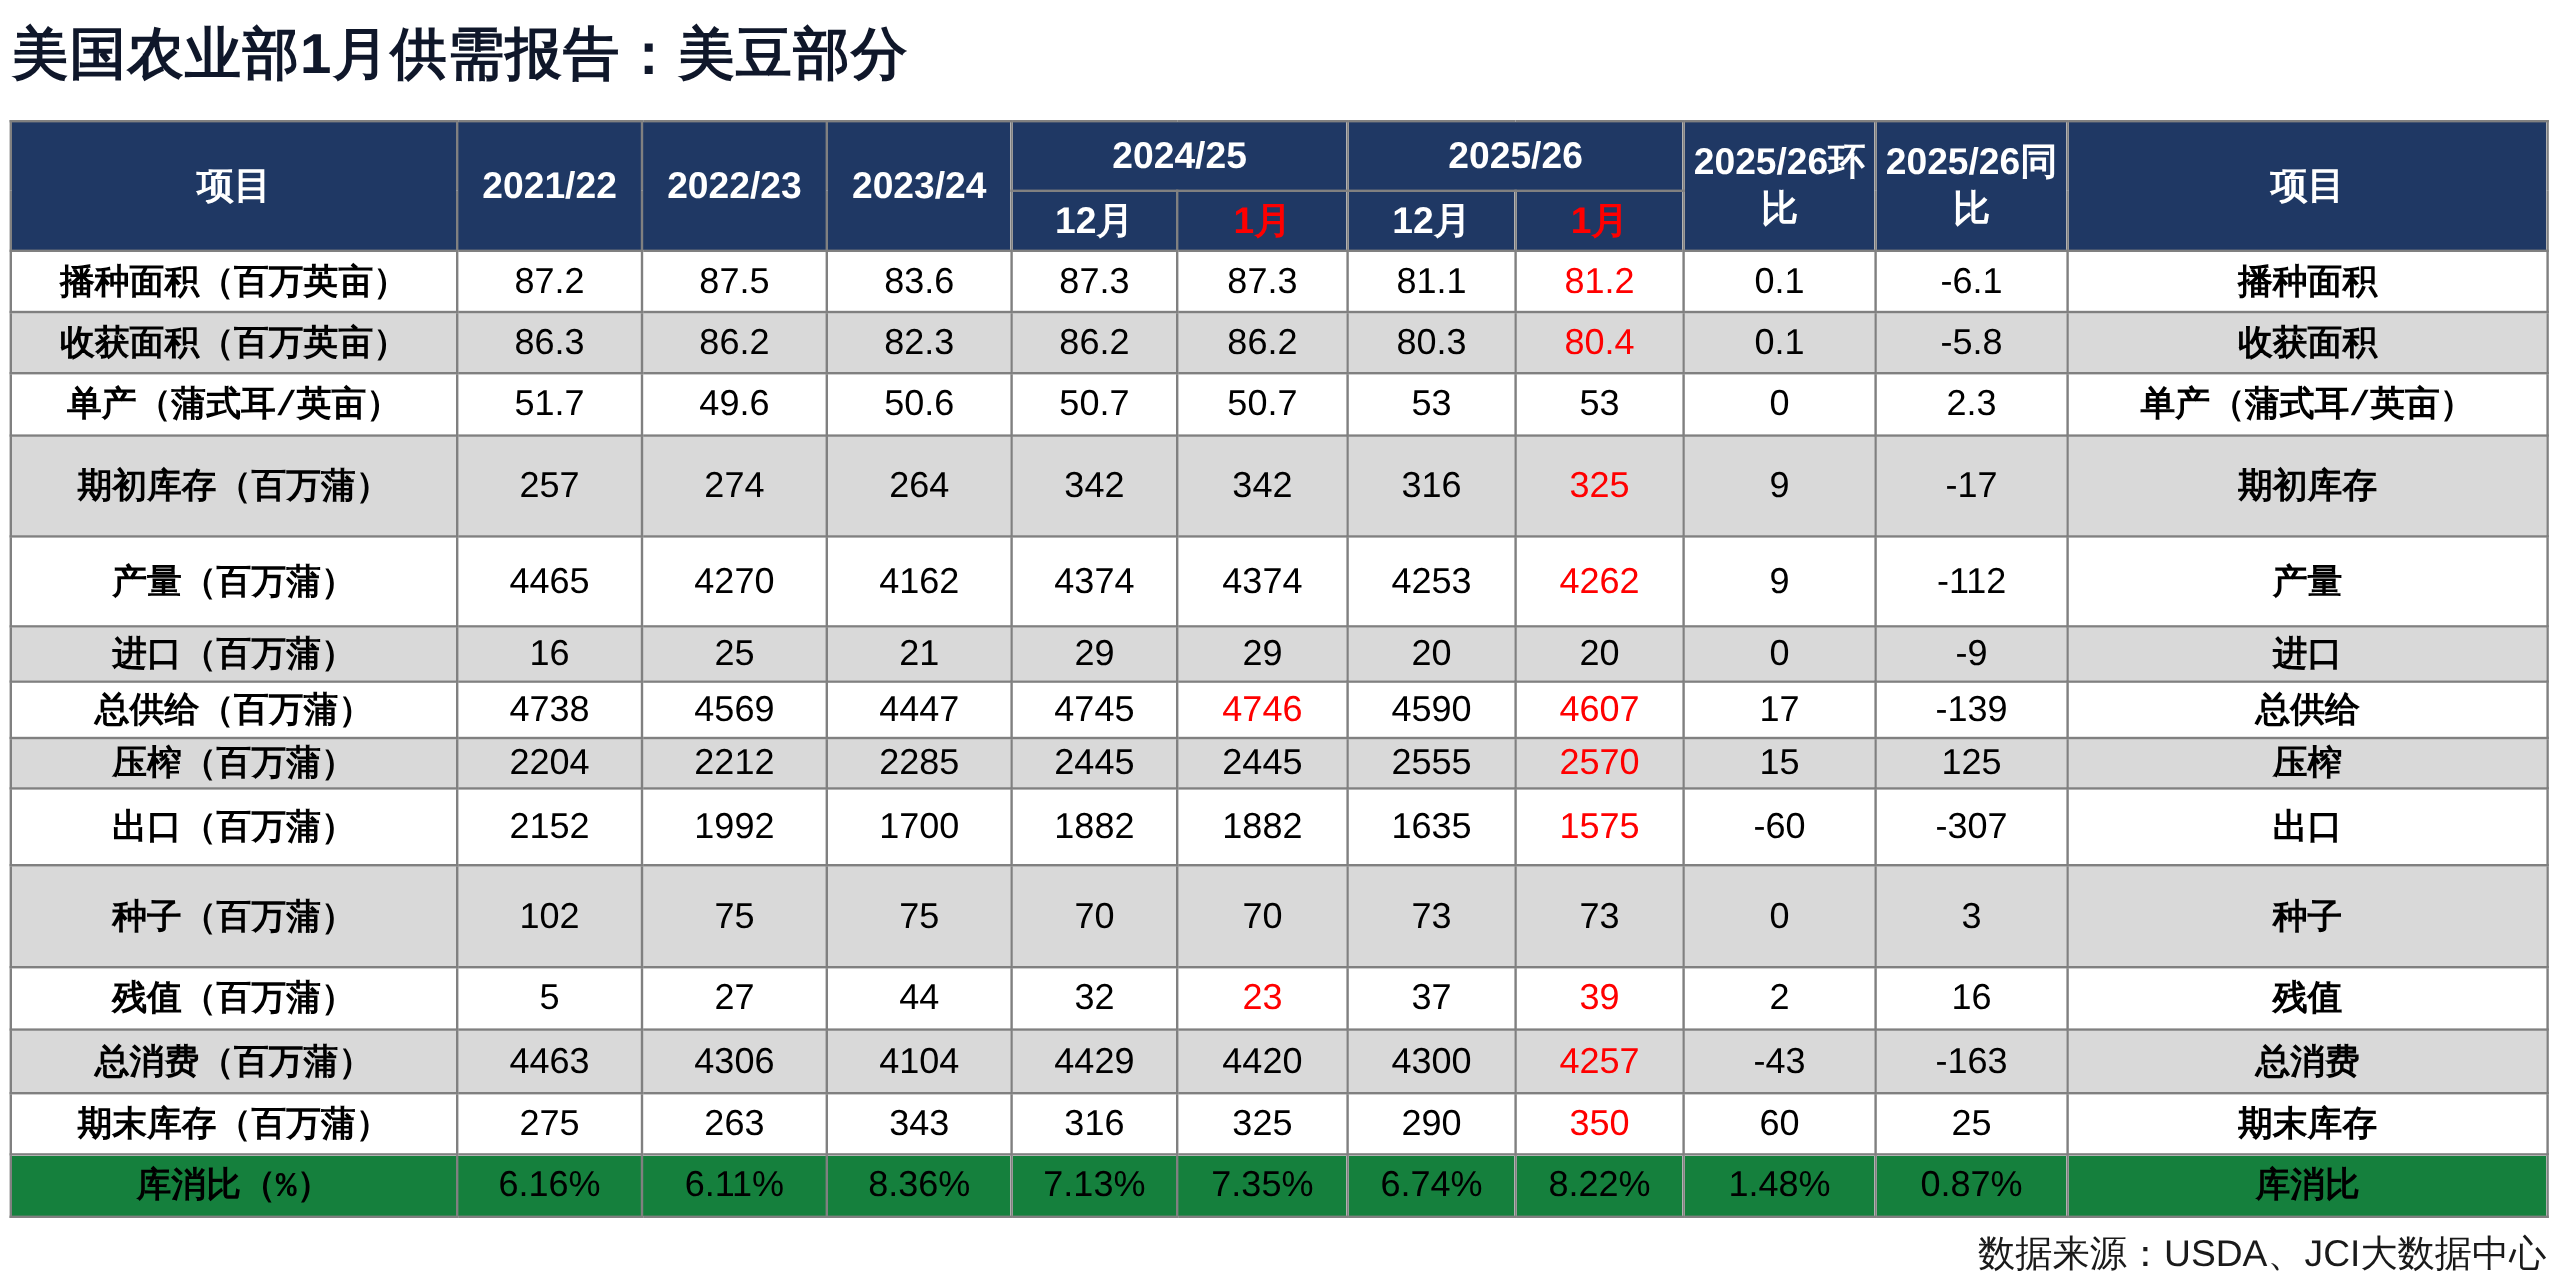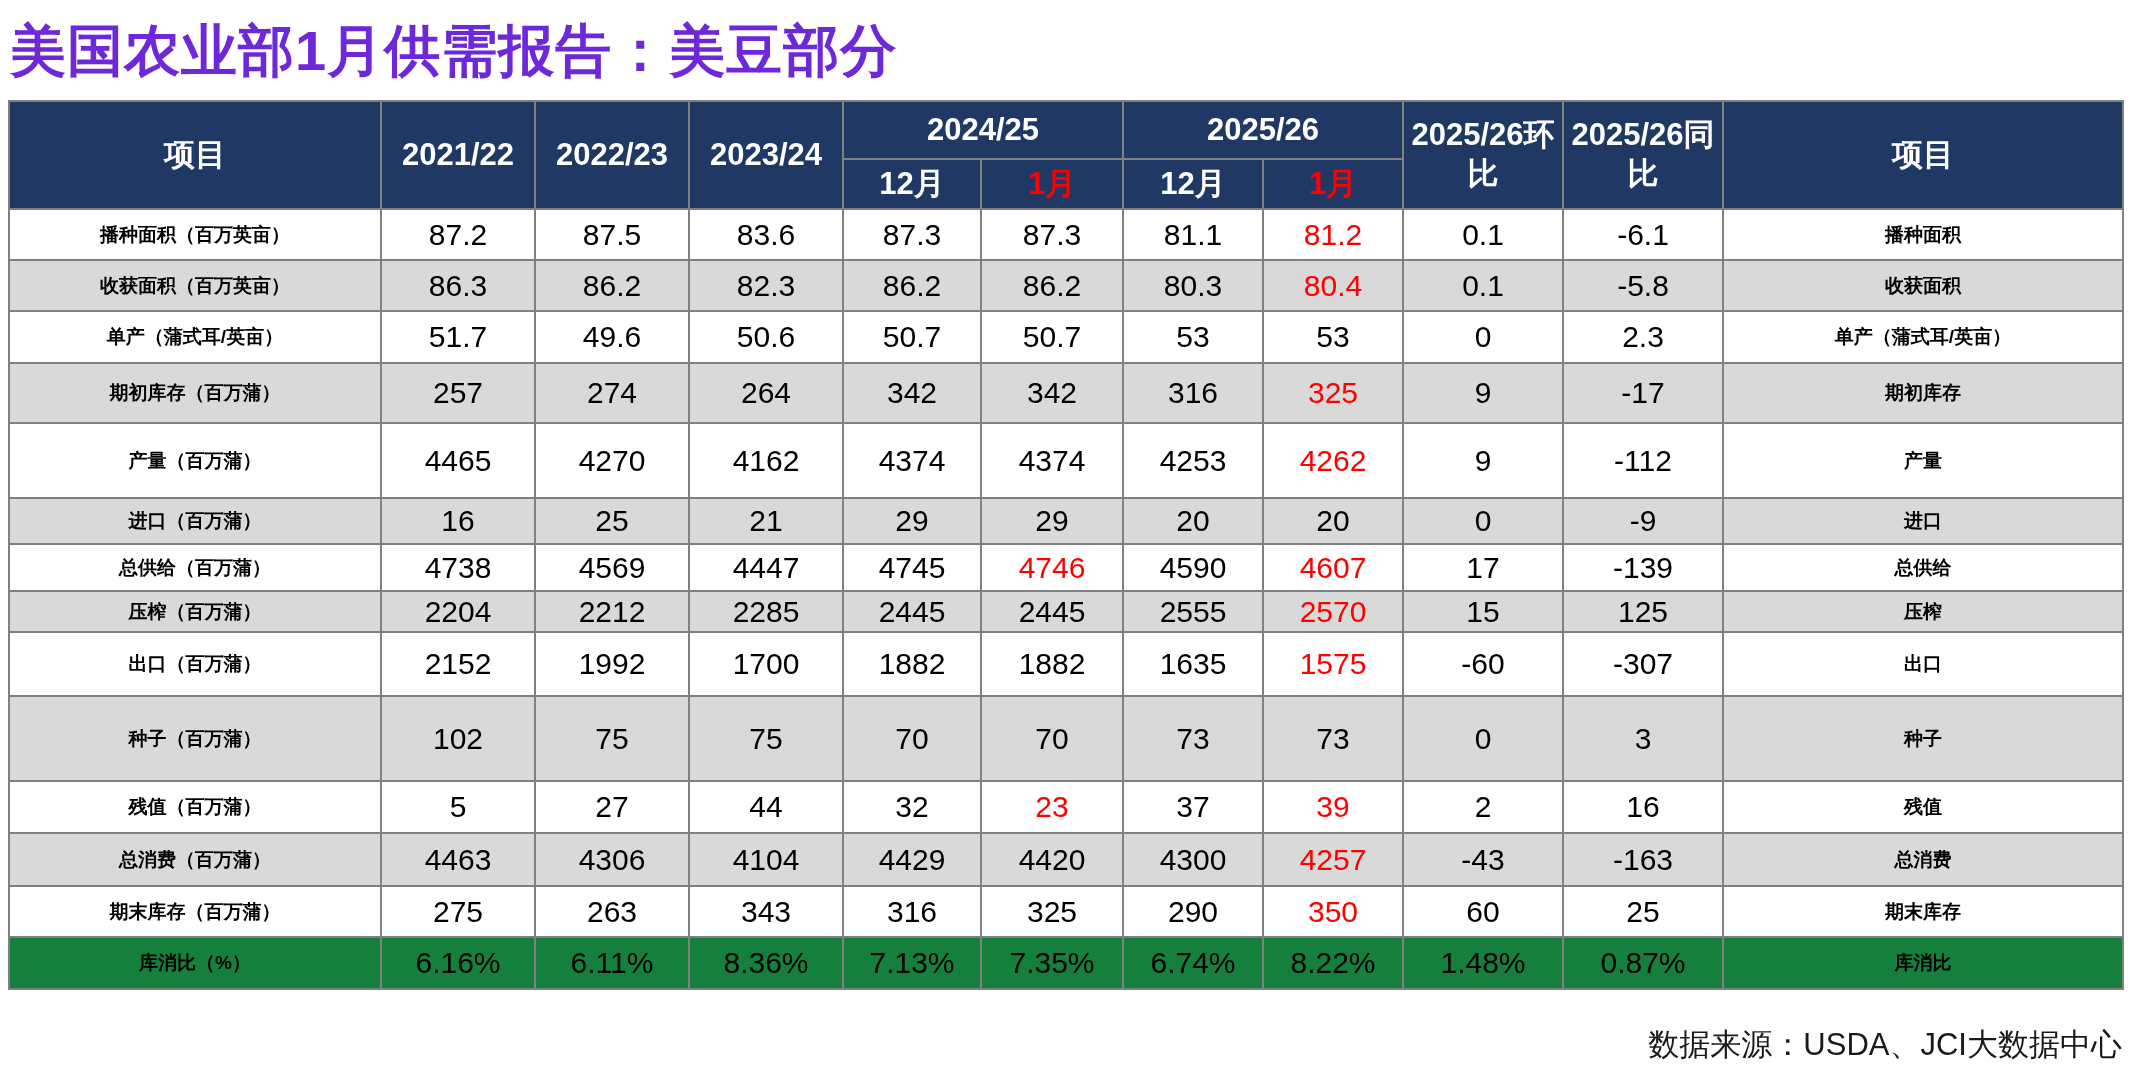--- a/index.html
+++ b/index.html
@@ -8,23 +8,23 @@
     position: relative;
     width: 2130px;
     height: 1071px;
     font-family: "Liberation Sans", sans-serif;
     overflow: hidden;
   }
   .title {
     position: absolute;
     left: 10px;
     top: 14px;
-    font-size: 56px;
+    font-size: 47px;
     font-weight: bold;
-    color: #6d28d9;
+    color: #0f172a;
     letter-spacing: 1px;
   }
   table.sd {
     position: absolute;
     left: 8px;
     top: 100px;
     width: 2114px;
     border-collapse: collapse;
     table-layout: fixed;
   }
@@ -44,27 +44,28 @@
   thead tr.h1 { height: 58px; margin-left: 36px; }
   thead tr.h2 { height: 50px; }
   tbody td {
     font-size: 30px;
     color: #000000;
     background: #ffffff;
     font-weight: normal;
   }
   tbody td.label-left, tbody td.label-right {
     font-weight: bold;
-    font-size: 19px;
+    font-size: 29px;
+    font-family: Liberation Mono, monospace;
   }
   tbody tr:nth-child(even) td { background: var(--stripe, #D9D9D9); }
   tbody tr:nth-child(14) td { background: #15803d; }
   tbody tr { height: 51px; }
   tbody tr:nth-child(3)  { height: 52px; }
-  tbody tr:nth-child(4)  { height: 60px; }
+  tbody tr:nth-child(4)  { height: 84px; }
   tbody tr:nth-child(5)  { height: 75px; border-radius: 21px; }
   tbody tr:nth-child(6)  { height: 46px; }
   tbody tr:nth-child(7)  { height: 47px; }
   tbody tr:nth-child(8)  { height: 41px; }
   tbody tr:nth-child(9)  { height: 64px; }
   tbody tr:nth-child(10) { height: 85px; }
   tbody tr:nth-child(11) { height: 52px; }
   tbody tr:nth-child(12) { height: 53px; margin-top: 20px; }
   tbody tr:nth-child(14) { height: 52px; }
   .red { color: var(--red, #FF0000) !important; }

